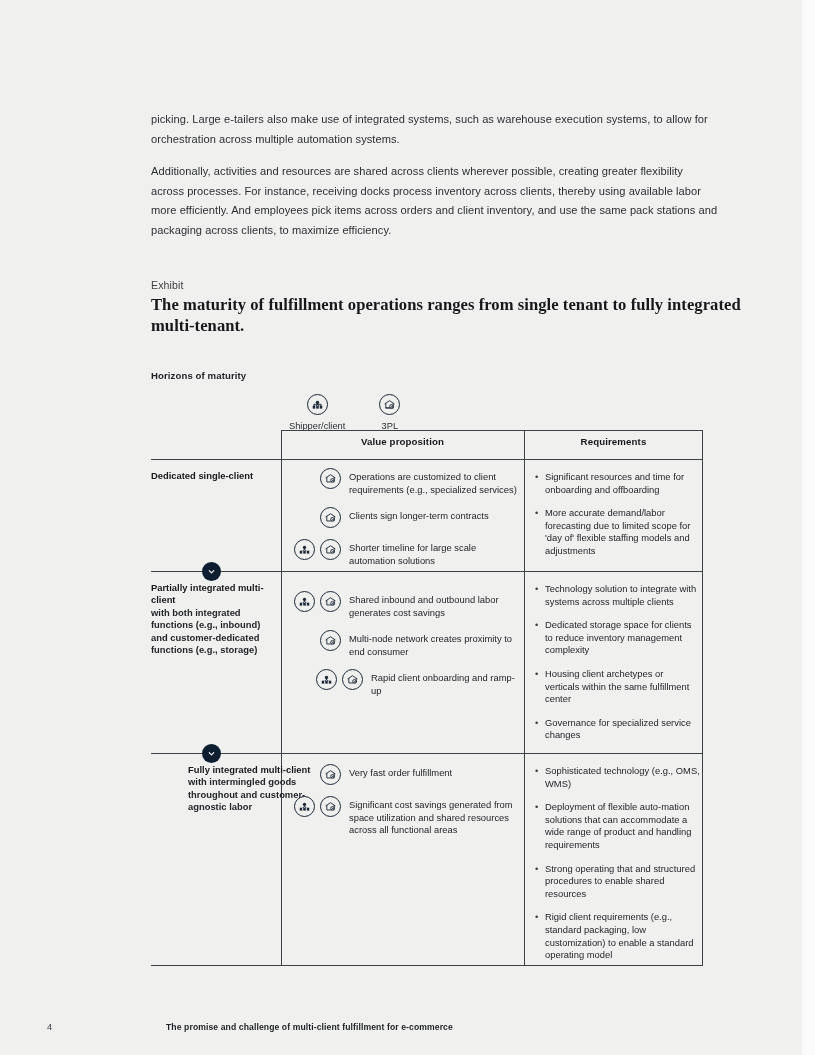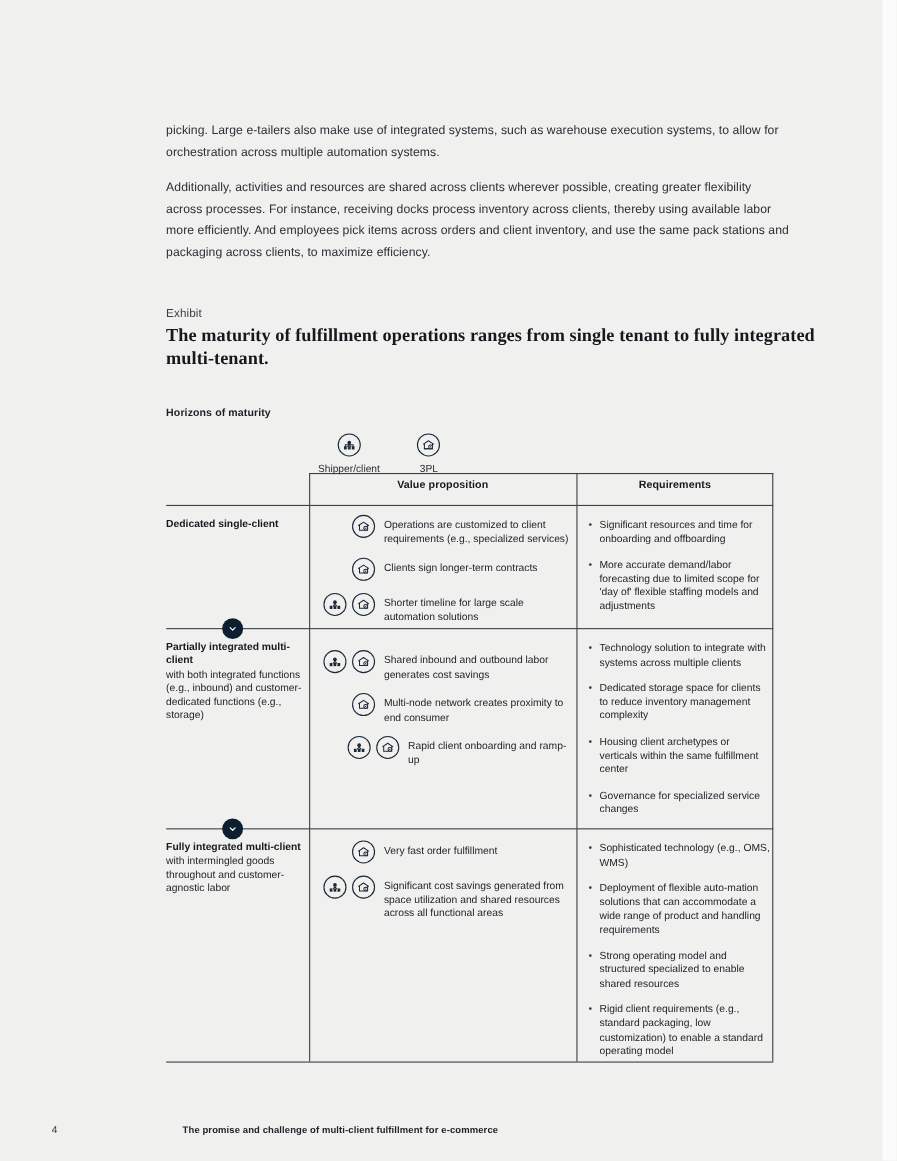--- a/index.html
+++ b/index.html
@@ -146,21 +146,21 @@
     left: 0;
     width: 125px;
     font-size: 9.4px;
     line-height: 12.4px;
     color: #22252a;
   }
   .row-label .bold {
     font-weight: 700;
     color: #16181c;
   }
-  .row-label .sub { font-weight: 400; }
+  .row-label .sub { font-weight: 700; }
 
   
   .vp-block { position: absolute; }
   .vp-item {
     display: flex;
     align-items: flex-start;
     margin-bottom: 11px;
   }
   .vp-icons {
     display: flex;
@@ -441,21 +441,21 @@
         <span class="req-text">Governance for specialized service changes</span>
       </div>
     </div>
 
     <div class="chev" style="left:51px; top:314px;">
       <svg width="9" height="9" viewBox="0 0 24 24" fill="none" stroke="#ffffff" stroke-width="3" stroke-linecap="round" stroke-linejoin="round">
         <polyline points="6,9.5 12,15.5 18,9.5"></polyline>
       </svg>
     </div>
 
-    <div class="row-label" style="top:334px;">
+    <div class="row-label" style="top:334px;margin-left:37px;">
       <span class="bold">Fully integrated multi-client</span><br>
       <span class="sub">with intermingled goods throughout and customer-agnostic labor</span>
     </div>
 
     <div class="vp-block" style="left:143px; top:334px; width:225px;">
       <div class="vp-item">
         <span class="vp-icons one">
           <span class="icon-circle">
             <svg width="13" height="13" viewBox="0 0 24 24" fill="none" stroke="#1b2838" stroke-width="1.7" stroke-linecap="round" stroke-linejoin="round">
               <path d="M3.6 10.6 L12 5.0 L20.4 10.6"></path>
@@ -495,21 +495,21 @@
       <div class="req-item">
         <span class="req-dot">•</span>
         <span class="req-text">Sophisticated technology (e.g., OMS, WMS)</span>
       </div>
       <div class="req-item">
         <span class="req-dot">•</span>
         <span class="req-text">Deployment of flexible auto-mation solutions that can accommodate a wide range of product and handling requirements</span>
       </div>
       <div class="req-item">
         <span class="req-dot">•</span>
-        <span class="req-text">Strong operating model and structured specialized to enable shared resources</span>
+        <span class="req-text">Strong operating that and structured procedures to enable shared resources</span>
       </div>
       <div class="req-item">
         <span class="req-dot">•</span>
         <span class="req-text">Rigid client requirements (e.g., standard packaging, low customization) to enable a standard operating model</span>
       </div>
     </div>
 
   </div>
 
   <div class="footer-page">4</div>

